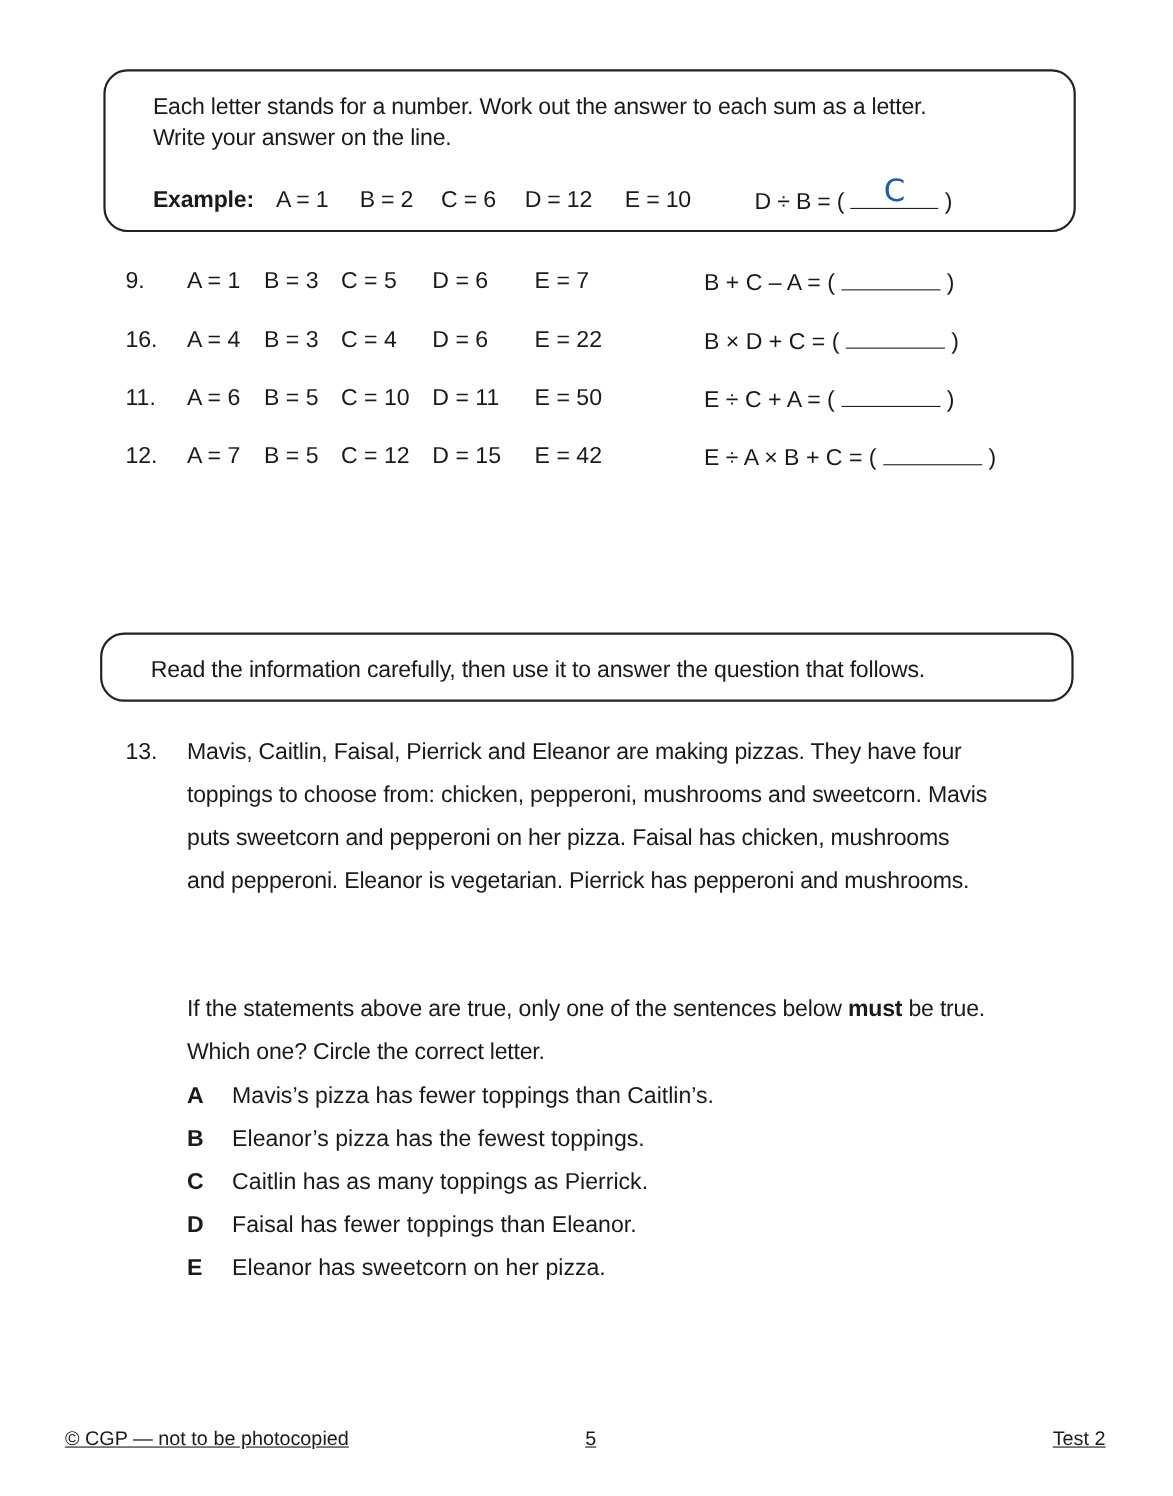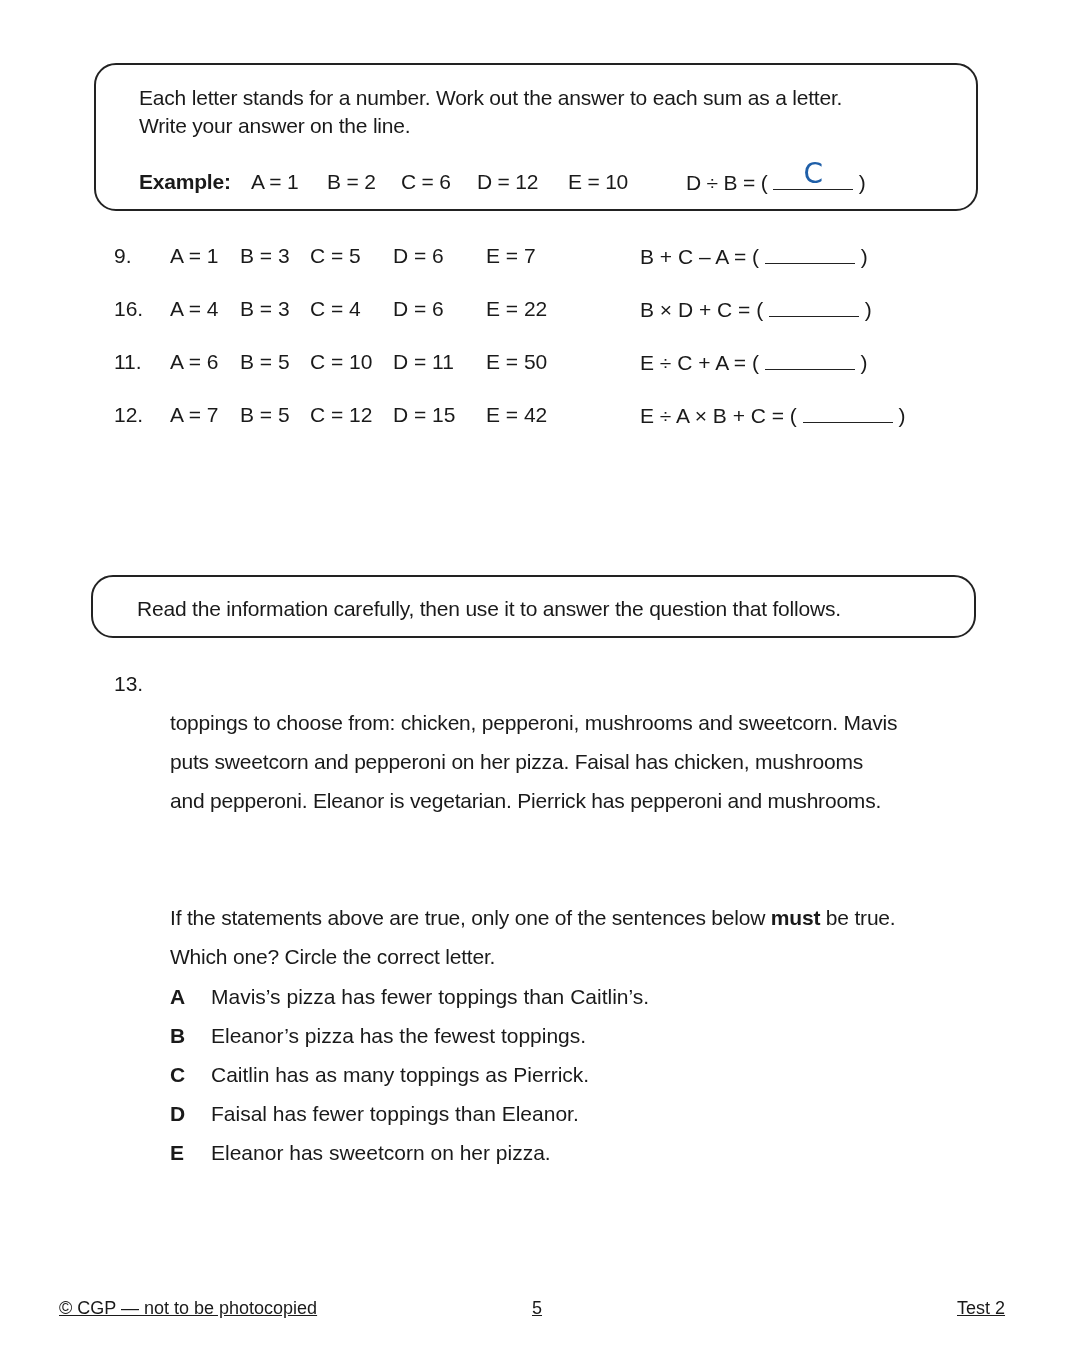--- a/index.html
+++ b/index.html
@@ -138,20 +138,21 @@
     <span class="blank" style="width:90px;">
       <span class="answer-handwritten"></span>
     </span>
     <span>)</span>
   </div>
 
   <div class="instr-box" id="box2"></div>
   <div class="txt" style="left:137px; top:598px;">Read the information carefully, then use it to answer the question that follows.</div>
 
   <div class="qnum" style="left:114px; top:673px;">13.</div>
+  <div class="txt" style="left:170px; top:673px;">Mavis, Caitlin, Faisal, Pierrick and Eleanor are making pizzas.  They have four</div>
   <div class="txt" style="left:170px; top:712px;">toppings to choose from: chicken, pepperoni, mushrooms and sweetcorn.  Mavis</div>
   <div class="txt" style="left:170px; top:751px;">puts sweetcorn and pepperoni on her pizza.  Faisal has chicken, mushrooms</div>
   <div class="txt" style="left:170px; top:790px;">and pepperoni.  Eleanor is vegetarian.  Pierrick has pepperoni and mushrooms.</div>
 
   <div class="txt" style="left:170px; top:907px;">
     <span>If the statements above are true, only one of the sentences below </span><span class="bold">must</span><span> be true.</span>
   </div>
   <div class="txt" style="left:170px; top:946px;">Which one?  Circle the correct letter.</div>
 
   <div class="opt-letter" style="left:170px; top:986px;">A</div>

